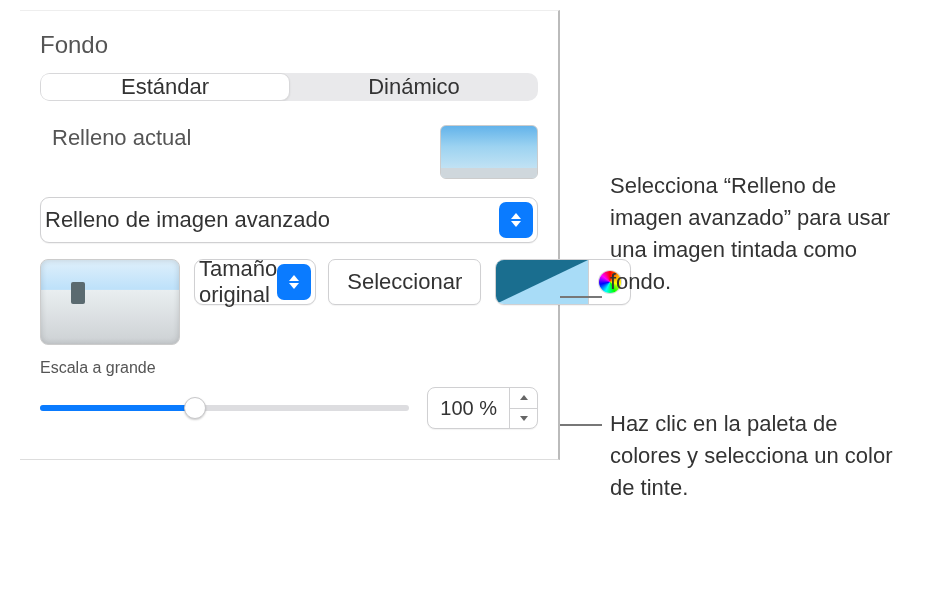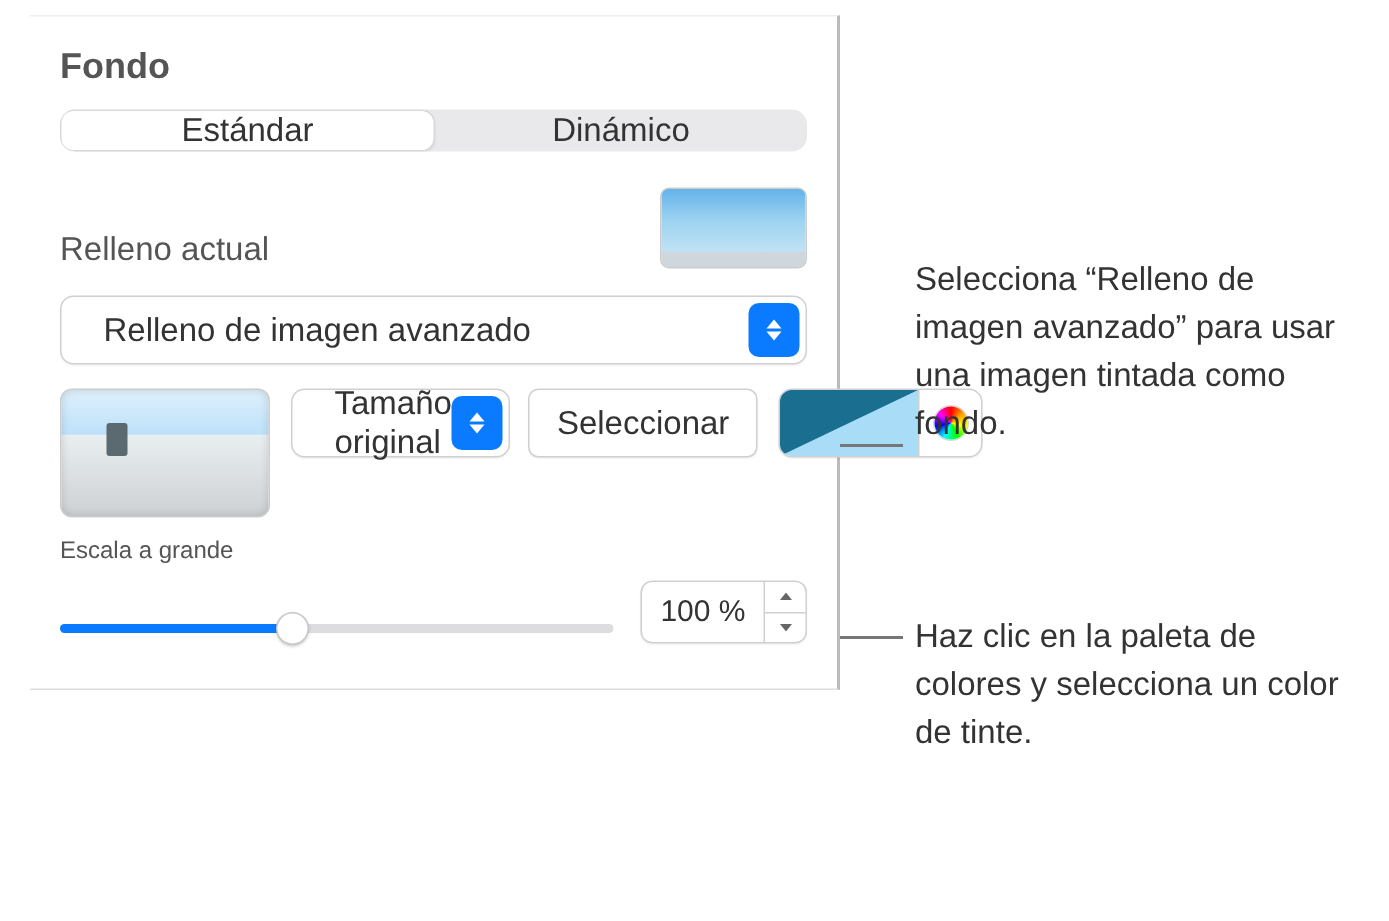--- a/index.html
+++ b/index.html
@@ -18,21 +18,20 @@
     width: 540px;
     padding: 20px 20px 30px 20px;
     border-right: 2px solid #bbb;
     border-bottom: 1px solid #ddd;
     border-top: 1px solid #eee;
   }
   .section-title {
     font-size: 24px;
     color: #555;
     margin-bottom: 14px;
-    font-weight: bold;
   }
   .segmented {
     display: flex;
     width: 100%;
     border-radius: 10px;
     background: #e9e9eb;
     height: 28px;
     margin-bottom: 24px;
     overflow: hidden;
     font-size: 22px;
@@ -46,23 +45,24 @@
     cursor: pointer;
   }
   .seg-btn.active {
     background: #fff;
     border: 1px solid #d8d8da;
     border-radius: 9px;
     box-shadow: 0 1px 2px rgba(0,0,0,0.08);
   }
   .row {
     display: flex;
-    align-items: flex-end;
+    align-items: flex-start;
     justify-content: space-between;
     margin-bottom: 18px;
+    margin-left: 12px;
   }
   .label {
     font-size: 22px;
     color: #555;
   }
   .thumb-small {
     width: 98px;
     height: 54px;
     border-radius: 6px;
     border: 1px solid #ccc;
@@ -80,21 +80,21 @@
   .dropdown {
     display: flex;
     align-items: center;
     width: 100%;
     height: 46px;
     border: 1px solid #d0d0d2;
     border-radius: 9px;
     background: #fff;
     font-size: 22px;
     color: #333;
-    padding: 0 4px 0 28px;
+    padding: 0 4px 0 4px;
     box-shadow: 0 1px 1px rgba(0,0,0,0.05);
     margin-bottom: 16px;
   }
   .dropdown .text { flex: 1; }
   .popup-arrows {
     width: 34px;
     height: 36px;
     background: #0a7bff;
     border-radius: 7px;
     display: flex;
@@ -195,21 +195,21 @@
     box-shadow: 0 0 0 1px rgba(0,0,0,0.15);
   }
   .scale-label {
     font-size: 16px;
     color: #555;
     margin-top: 6px;
     margin-bottom: 10px;
   }
   .scale-row {
     display: flex;
-    align-items: flex-end;
+    align-items: center;
     gap: 18px;
   }
   .slider {
     flex: 1;
     height: 20px;
     position: relative;
   }
   .track {
     position: absolute;
     left: 0; right: 0; top: 50%;

